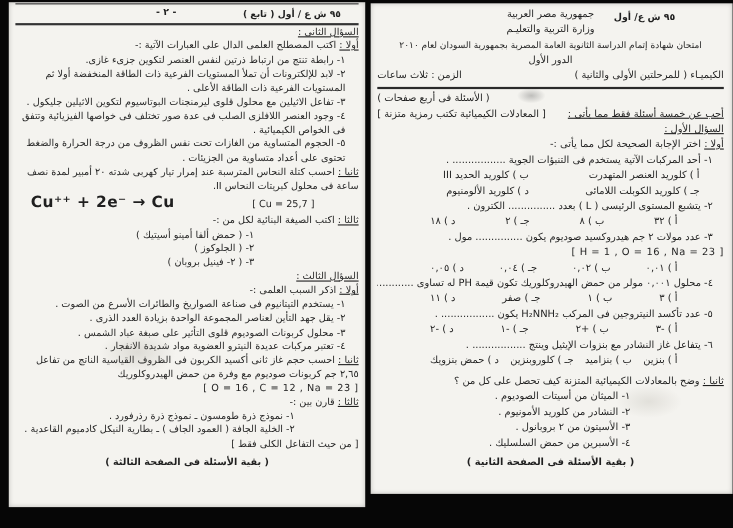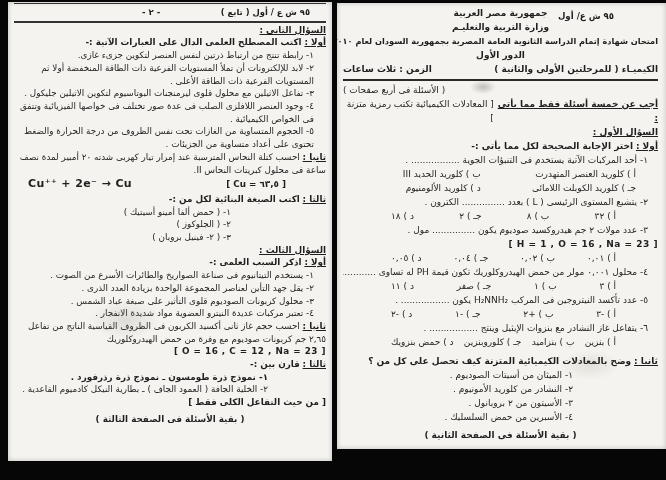--- a/index.html
+++ b/index.html
@@ -7,41 +7,41 @@
     width:666px;height:480px;background:#060606;position:relative;overflow:hidden;
     font-family:"DejaVu Sans", sans-serif;
   }
   .page{
     position:absolute;background:#f4f3ef;color:#1f1f1f;direction:rtl;text-align:right;
     box-sizing:border-box;overflow:hidden;
     box-shadow:inset 0 0 5px rgba(0,0,0,.22);
   }
   .page-r{left:337px;top:3px;width:329px;height:446px;padding:3px 8px 2px 6px;font-size:9px;line-height:14px;}
   .page-l{left:8px;top:2px;width:324px;height:459px;padding:1px 6px 2px 6px;font-size:8.8px;line-height:12.7px;}
-  .b{font-weight:700;}
+  .b{font-weight:400;}
   .u{text-decoration:underline;}
   .lft{text-align:left;}
   .ltr{direction:ltr;unicode-bidi:embed;}
   .hr{height:2px;background:#2a2a2a;margin:3px 0 2px 0;}
   .hr-thin{height:1.4px;background:#333;margin:0 0 1px 0;}
   .row{display:flex;justify-content:space-between;align-items:baseline;}
   .code-r{position:absolute;top:6px;right:52px;font-size:8.6px;font-weight:700;}
   .gov{text-align:center;}
   .gov3{font-size:8.2px;white-space:nowrap;}
   .stem{margin-right:10px;white-space:nowrap;overflow:hidden;}
   .opts2{display:grid;grid-template-columns:53% 47%;margin-right:22px;}
   .opts4{display:flex;justify-content:space-between;margin:0 42px 0 48px;white-space:nowrap;}
   .const{letter-spacing:.5px;}
   .itm1{margin-right:85px;white-space:nowrap;}
   .p2hdr{position:relative;height:16px;}
   .p2hdr .pcode{position:absolute;right:16px;top:1px;font-size:8.4px;font-weight:700;}
   .p2hdr .pno{position:absolute;left:41%;top:1px;font-size:8.6px;font-weight:700;}
   .itm2{margin-right:12px;}
   .eqrow{display:flex;justify-content:space-between;margin:2px 40px 2px 14px;align-items:baseline;}
-  .eq{font-weight:700;font-size:11px;letter-spacing:.4px;}
+  .eq{font-weight:700;font-size:14px;letter-spacing:.4px;}
   .itm-c{margin-right:95px;white-space:nowrap;}
   .itm-cmp{margin-right:58px;white-space:nowrap;}
   .footer{text-align:center;font-weight:700;margin-top:4px;}
   .blot{position:absolute;border-radius:50%;pointer-events:none;}
   .blot1{left:470px;top:80px;width:26px;height:14px;background:radial-gradient(closest-side,rgba(90,90,90,.35),rgba(90,90,90,0));}
   .blot2{left:90px;top:300px;width:70px;height:40px;background:radial-gradient(closest-side,rgba(120,115,100,.18),rgba(120,115,100,0));}
   .blot3{left:560px;top:350px;width:60px;height:30px;background:radial-gradient(closest-side,rgba(120,115,100,.15),rgba(120,115,100,0));}
 </style>
 </head>
 <body>
@@ -161,21 +161,21 @@
   <div class="itm2 wrapind">٢- لابد للإلكترونات أن تملأ المستويات الفرعية ذات الطاقة المنخفضة أولا ثم المستويات الفرعية ذات الطاقة الأعلى .</div>
   <div class="itm2">٣- تفاعل الاثيلين مع محلول قلوى ليرمنجنات البوتاسيوم لتكوين الاثيلين جليكول .</div>
   <div class="itm2 wrapind">٤- وجود العنصر اللافلزى الصلب فى عدة صور تختلف فى خواصها الفيزيائية وتتفق فى الخواص الكيميائية .</div>
   <div class="itm2 wrapind">٥- الحجوم المتساوية من الغازات تحت نفس الظروف من درجة الحرارة والضغط تحتوى على أعداد متساوية من الجزيئات .</div>
 
   <div>
     <span class="b u">ثانيا :</span>
     <span>احسب كتلة النحاس المترسبة عند إمرار تيار كهربى شدته ٢٠ أمبير لمدة نصف ساعة فى محلول كبريتات النحاس II.</span>
   </div>
   <div class="eqrow">
-    <span class="ltr b">[ Cu = ٦٣,٥ ]</span>
+    <span class="ltr b">[ Cu = 25,7 ]</span>
     <span class="eq ltr">Cu⁺⁺ + 2e⁻  →  Cu</span>
   </div>
 
   <div>
     <span class="b u">ثالثا :</span>
     <span class="b">اكتب الصيغة البنائية لكل من :-</span>
   </div>
   <div class="itm-c">١- ( حمض ألفا أمينو أسيتيك )</div>
   <div class="itm-c">٢- ( الجلوكوز )</div>
   <div class="itm-c">٣- ( ٢- فينيل بروبان )</div>

